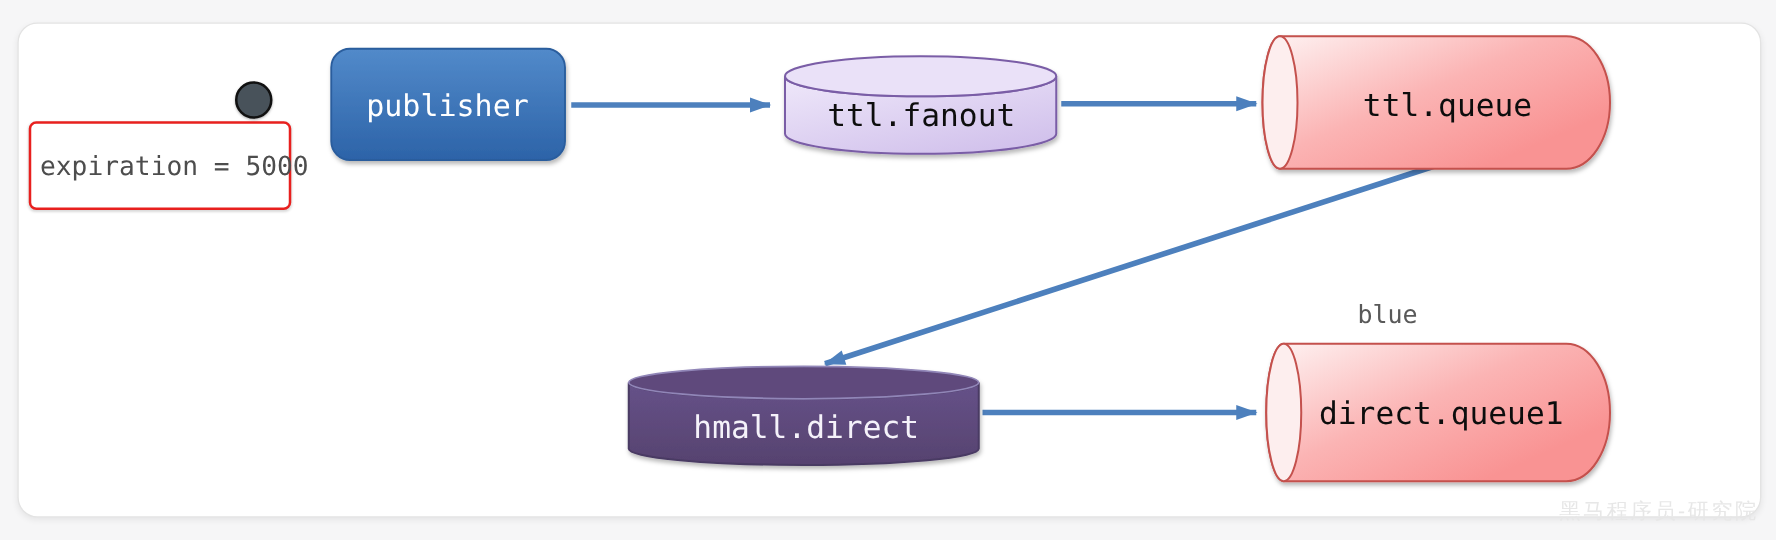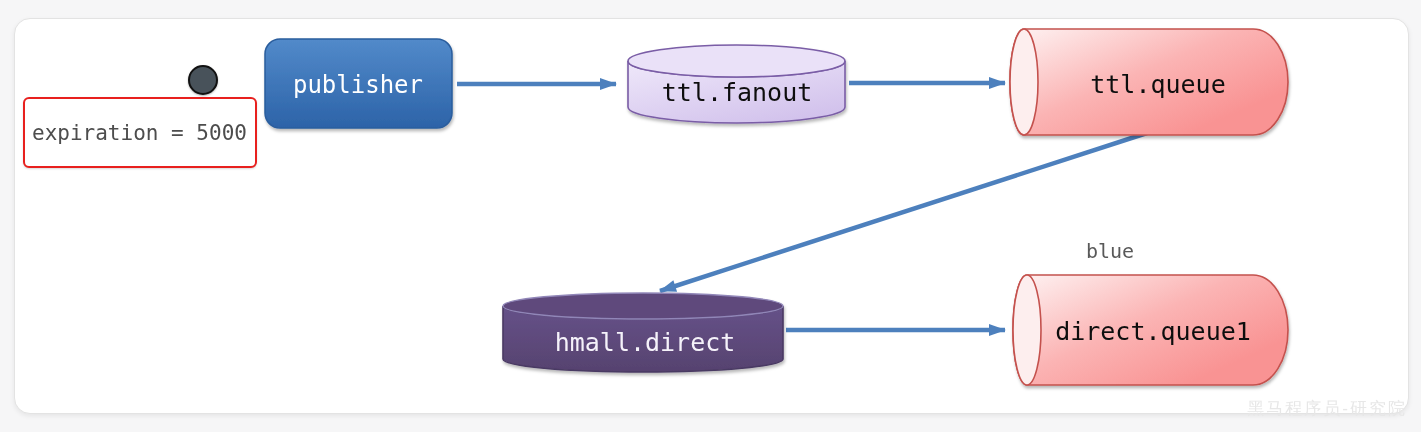--- a/index.html
+++ b/index.html
@@ -17,21 +17,21 @@
     border:1px solid #e3e3e3;
     border-radius:16px;
     box-shadow:0 2px 5px rgba(0,0,0,.07);
   }
   svg.diagram{position:absolute;left:0;top:0;width:1421px;height:432px;}
   .lbl{
     font-family:"DejaVu Sans Mono","Liberation Mono",monospace;
   }
   .annotation{
     position:absolute;left:23px;top:97px;
-    width:234px;height:71px;box-sizing:border-box;
+    width:210px;height:71px;box-sizing:border-box;
     background:#ffffff;
     border:2.5px solid #e8201e;
     border-radius:6px;
     display:flex;flex-direction:column;justify-content:space-evenly;
     padding:0 7px;
     font-size:21px;color:#4d4d4d;
     white-space:pre;
     box-shadow:0 1px 2px rgba(0,0,0,.15);
   }
   .msg-dot{

